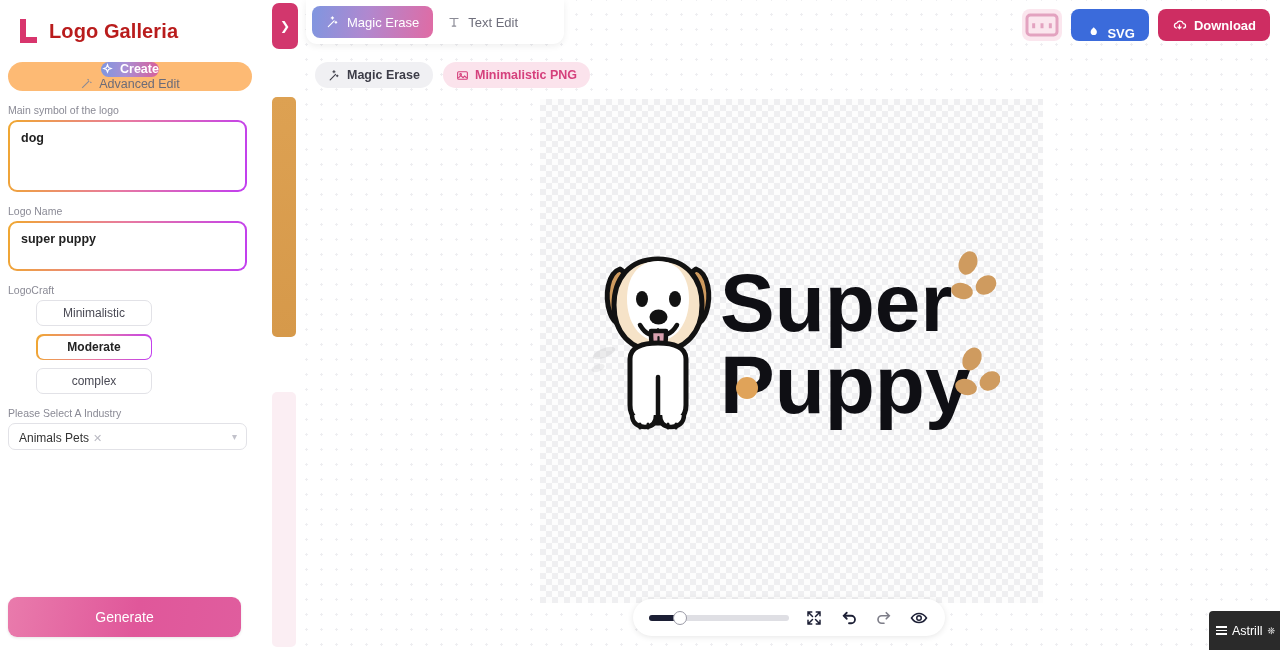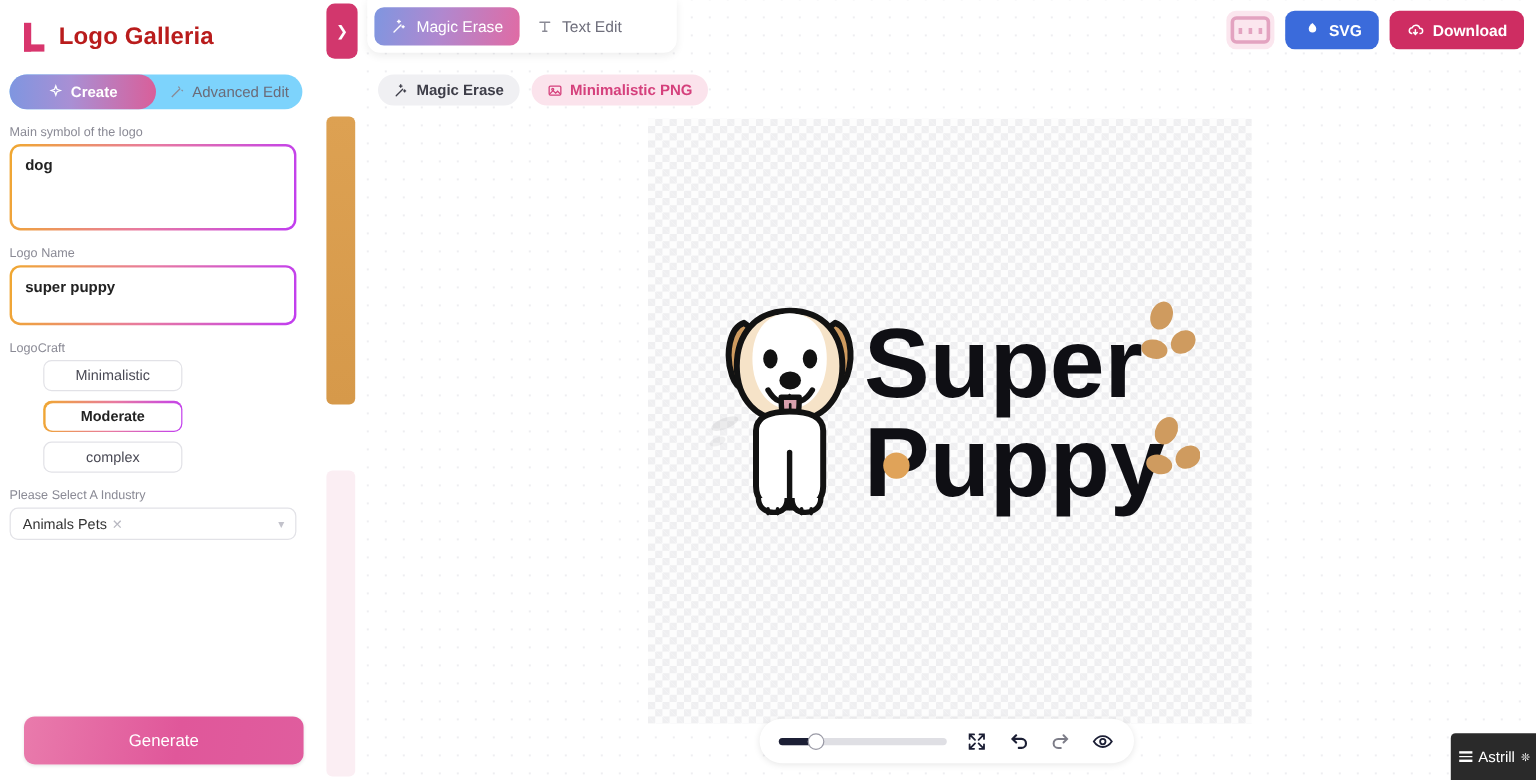--- a/index.html
+++ b/index.html
@@ -33,24 +33,25 @@
     content: ""; position: absolute; left: 2px; top: 19px;
     width: 17px; height: 6px; background: #d8356d;
   }
   .brand-name {
     font-size: 20px; font-weight: bold; color: #b91c1c; letter-spacing: .1px;
   }
 
   .segmented {
     margin: 14px 16px 0 8px;
     height: 29px;
-    background: #7dd3fc;
+    background: #fdba74;
     border-radius: 15px;
     display: flex; align-items: center;
     padding: 0;
+    flex-direction: column;
   }
   .seg {
     flex: 1; height: 29px;
     display: flex; align-items: center; justify-content: center; gap: 6px;
     font-size: 12.5px; border-radius: 15px;
     color: #6b6b78; cursor: pointer;
   }
   .seg.active {
     background: linear-gradient(90deg, #7f96e0 0%, #a98fd4 42%, #d95f9a 100%);
     color: #fff; font-weight: 600;
@@ -121,21 +122,21 @@
     margin: 0 21px 0 8px; height: 27px;
     border: 1px solid #e2e2e7; border-radius: 7px;
     display: flex; align-items: center; justify-content: space-between;
     padding: 0 9px 0 10px; background: #fff; cursor: pointer;
   }
   .industry-tag { font-size: 12px; color: #333; }
   .tag-x { color: #b9b9c2; font-size: 11px; margin-left: 4px; }
   .chev { color: #c2c2cb; font-size: 10px; }
 
   .generate-btn {
-    position: absolute; left: 20px; bottom: 13px;
+    position: absolute; left: 8px; bottom: 13px;
     width: 233px; height: 40px;
     border-radius: 9px;
     background: linear-gradient(100deg, #e97bac 0%, #e0579a 55%, #e05d9e 100%);
     color: #fff; font-size: 14px;
     display: flex; align-items: center; justify-content: center;
     cursor: pointer;
     box-shadow: 0 1px 3px rgba(0,0,0,.10);
   }
 
   
@@ -210,21 +211,21 @@
     background: #fbe6ee;
     display: flex; align-items: center; justify-content: center;
     cursor: pointer;
   }
   .pill-btn {
     height: 32px; border-radius: 8px;
     display: flex; align-items: center; gap: 7px;
     padding: 0 14px; font-size: 13px; font-weight: 600;
     color: #fff; cursor: pointer;
   }
-  .pill-btn.blue { background: #3b6bdb; }
+  .pill-btn.blue { background: #3b6bdb; align-items: flex-end; }
   .pill-btn.crimson { background: #ce2d62; }
   .pill-btn svg { width: 15px; height: 15px; }
 
   
   #canvas {
     position: absolute; left: 245px; top: 99px;
     width: 503px; height: 504px;
     background-image:
       linear-gradient(45deg, #efeff1 25%, transparent 25%, transparent 75%, #efeff1 75%),
       linear-gradient(45deg, #efeff1 25%, transparent 25%, transparent 75%, #efeff1 75%);

